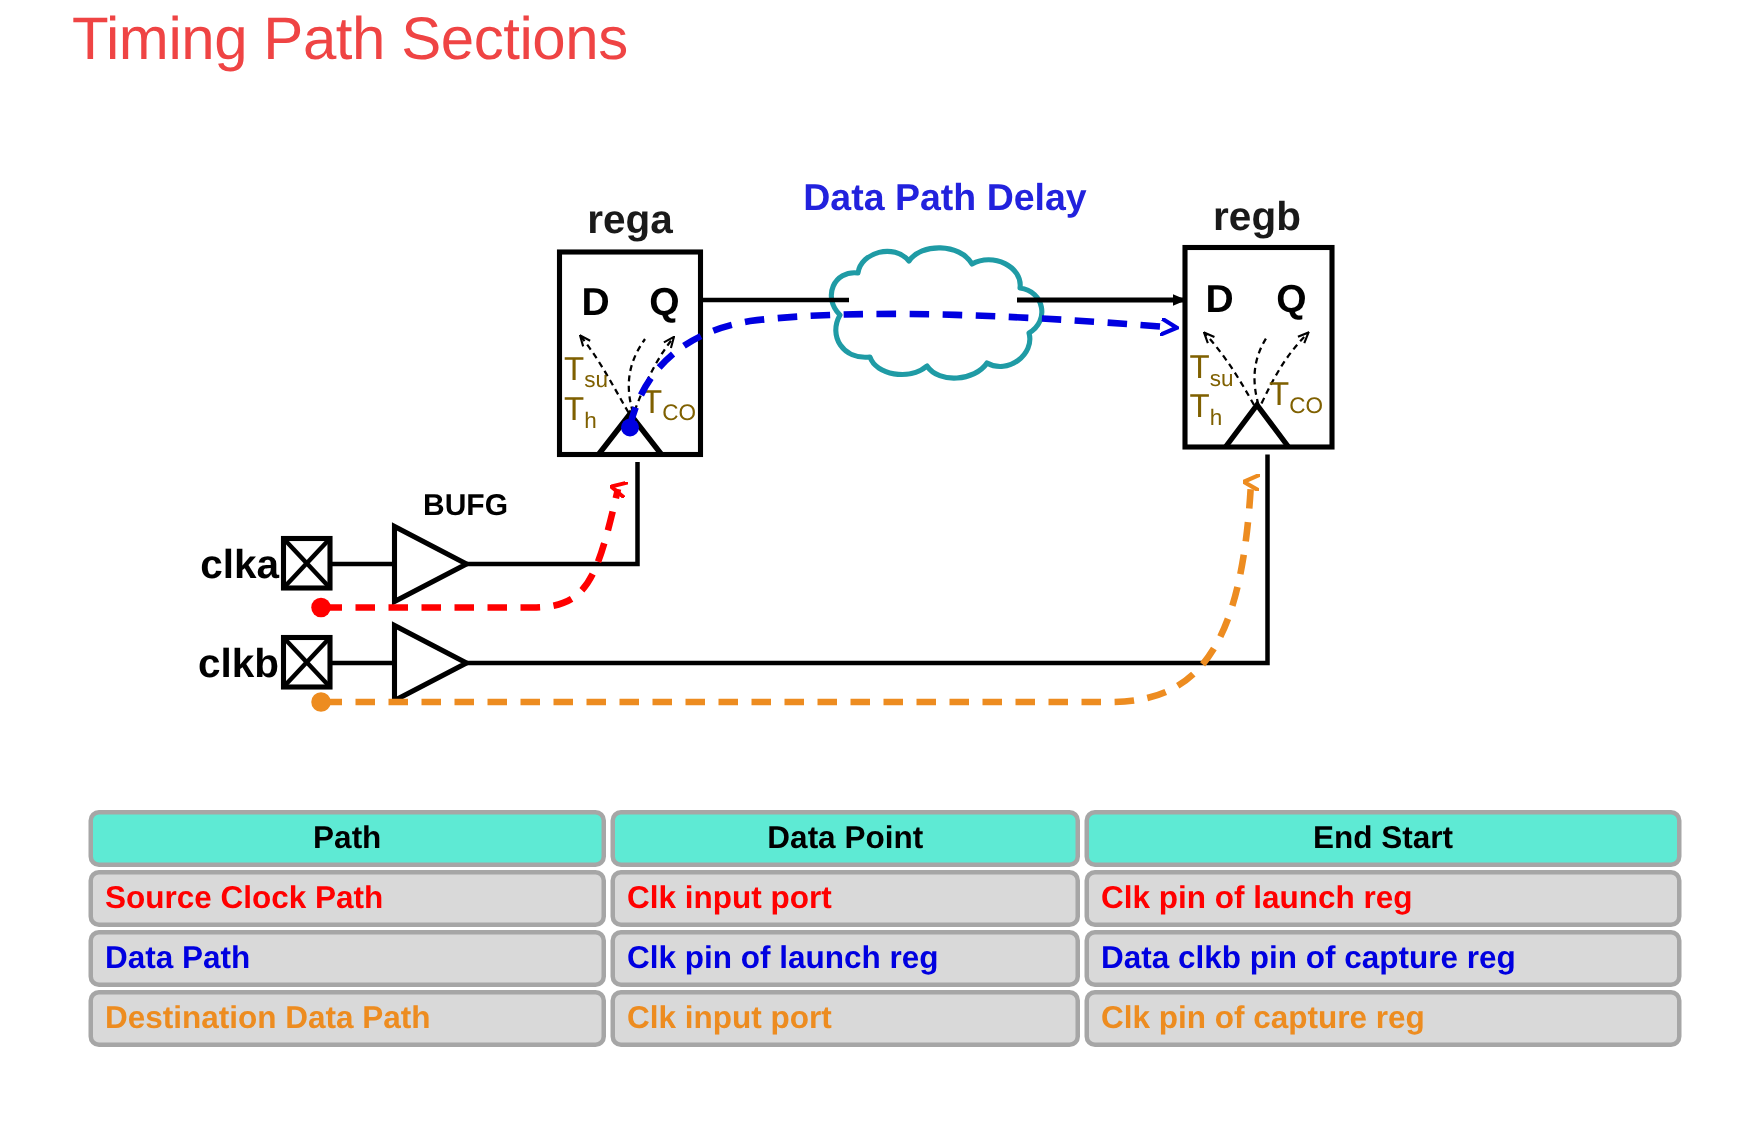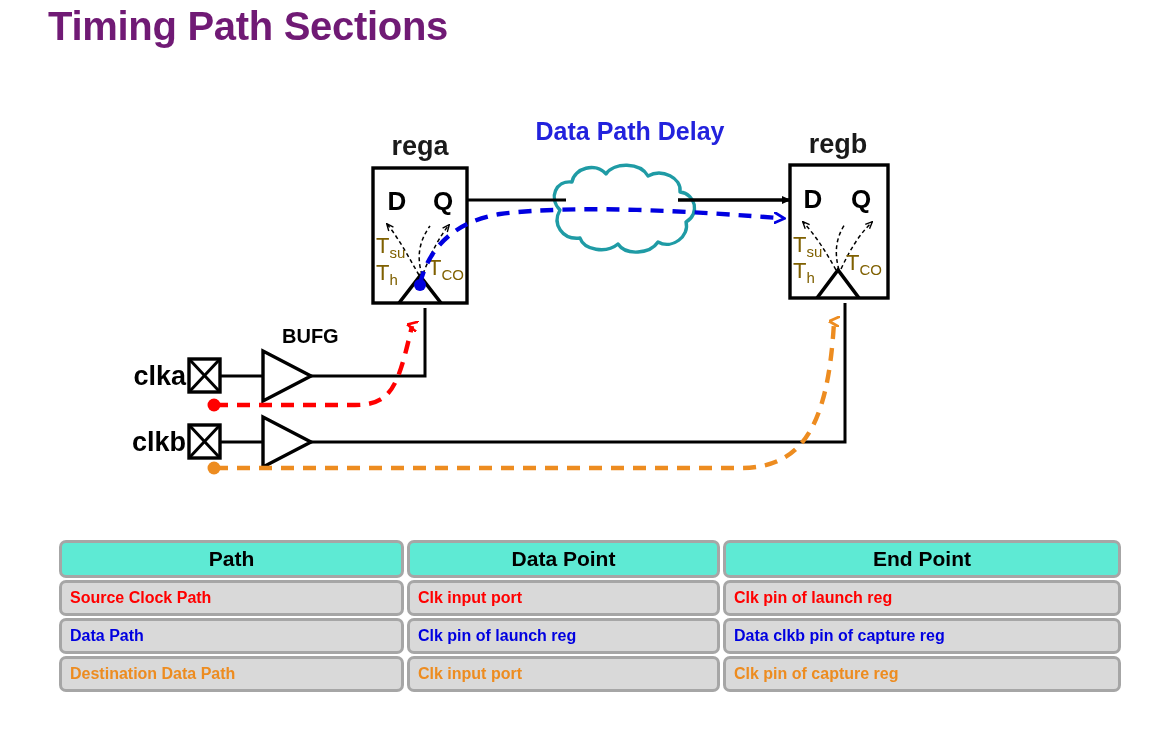--- a/index.html
+++ b/index.html
@@ -13,22 +13,22 @@
     height: 751px;
     position: relative;
     overflow: hidden;
     font-family: "Liberation Sans", sans-serif;
   }
   #page-title {
     position: absolute;
     left: 48px;
     top: 4px;
     font-size: 40px;
-    font-weight: bold;
-    color: #701a75;
+    font-weight: normal;
+    color: #ef4444;
     letter-spacing: -0.3px;
     white-space: nowrap;
   }
   #diagram-wrap {
     position: absolute;
     left: 0;
     top: 100px;
     width: 955px;
     height: 420px;
   }
@@ -55,21 +55,21 @@
   }
   #path-table thead th {
     background: #5eead4;
     color: #000000;
     font-size: 21px;
     font-weight: bold;
     text-align: center;
   }
   #path-table tbody td {
     background: #D9D9D9;
-    font-size: 16px;
+    font-size: 21px;
     font-weight: bold;
     text-align: left;
     padding-left: 8px;
   }
   .col-path   { width: 345px; }
   .col-start  { width: 313px; }
   .col-end    { width: 398px; }
   .row-src td  { color: #FF0000; }
   .row-data td { color: #0000E0; }
   .row-dst td  { color: #ED8C20; }
@@ -186,21 +186,21 @@
 <table id="path-table">
   <colgroup>
     <col class="col-path">
       <col class="col-start">
       <col class="col-end">
   </colgroup>
   <thead>
     <tr>
       <th>Path</th>
       <th>Data Point</th>
-      <th>End Point</th>
+      <th>End Start</th>
     </tr>
   </thead>
   <tbody>
     <tr class="row-src">
       <td>Source Clock Path</td>
       <td>Clk input port</td>
       <td>Clk pin of launch reg</td>
     </tr>
     <tr class="row-data">
       <td>Data Path</td>

